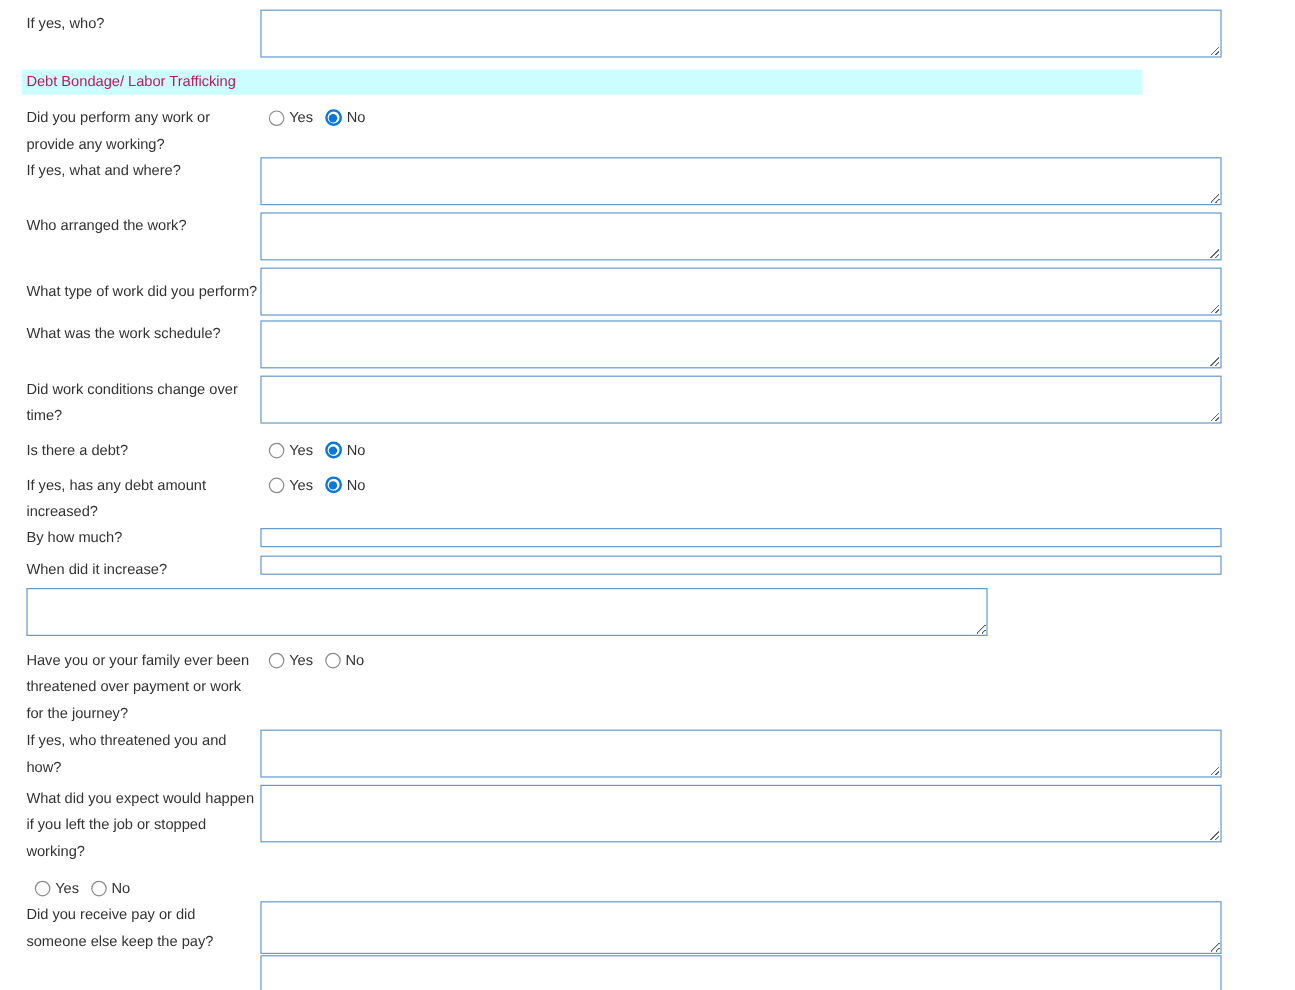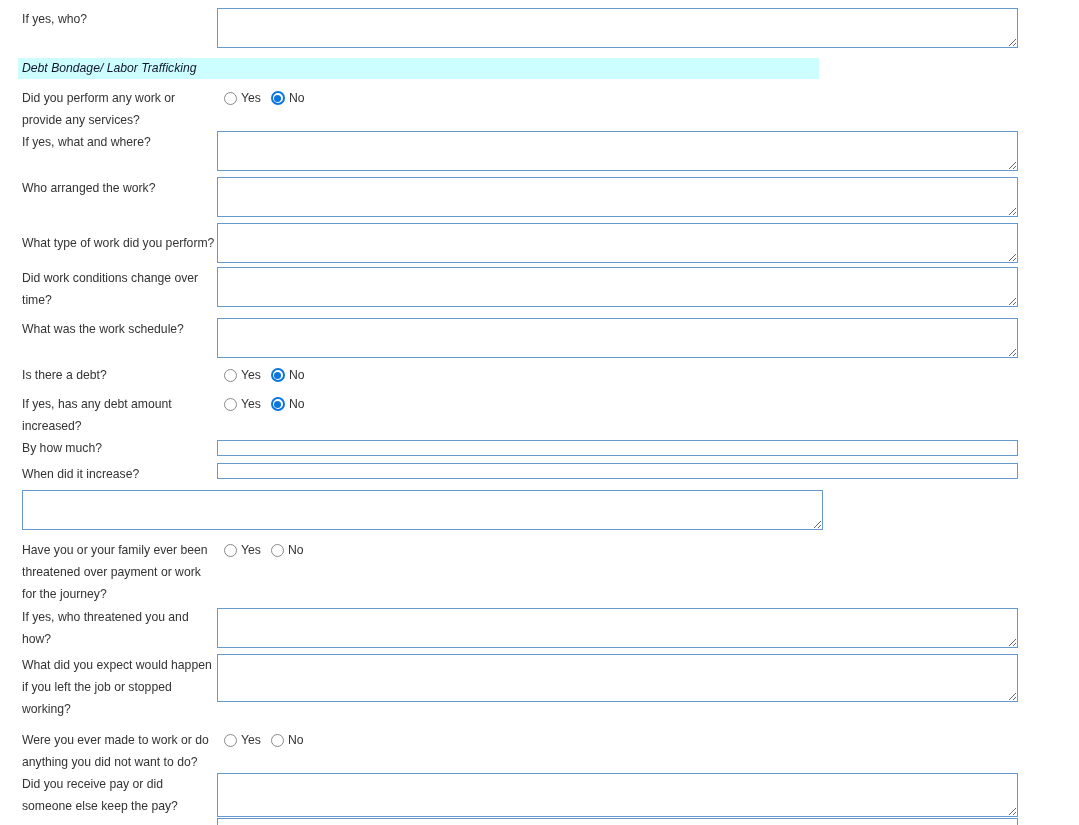--- a/index.html
+++ b/index.html
@@ -29,21 +29,21 @@
   }
   textarea.ta.h44{height:44px;}
   textarea.ta.h48{height:48px;}
   input.line{
     display:block;width:801px;height:16px;
     border:1px solid var(--field-border);background:#fff;
     font:inherit;margin:0;padding:0 3px;outline:none;
   }
   .section{
     height:21px;line-height:21px;background:var(--section-bg);
-    margin-left:-4px;padding-left:4px;width:801px;color:#0f172a;font-style:italic;
+    margin-left:-4px;padding-left:4px;width:934px;color:#be185d;
   }
   .radios{display:flex;align-items:center;height:22px;padding-left:7px;}
   .radio{
     width:13px;height:13px;border-radius:50%;background:#fff;
     border:1px solid var(--radio-unselected);display:inline-block;position:relative;
     flex:0 0 13px;
   }
   .radio.checked{border:2px solid var(--radio-selected);width:14px;height:14px;flex-basis:14px;}
   .radio.checked::after{
     content:"";position:absolute;left:1.5px;top:1.5px;right:1.5px;bottom:1.5px;
@@ -66,21 +66,21 @@
   <div class="row mb10">
     <div class="label">If yes, who?</div>
     <div class="control">
       <textarea class="ta" style=""></textarea>
     </div>
   </div>
 
   <div class="section mb8">Debt Bondage/ Labor Trafficking</div>
 
   <div class="row mb0">
-    <div class="label">Did you perform any work or provide any services?</div>
+    <div class="label">Did you perform any work or provide any working?</div>
     <div class="control">
       <div class="radios">
         <span class="radio"></span>
         <span class="rlabel first">Yes</span>
         <span class="radio checked"></span>
         <span class="rlabel">No</span>
       </div>
     </div>
   </div>
 
@@ -98,34 +98,34 @@
     </div>
   </div>
 
   <div class="row mb4">
     <div class="label">What type of work did you perform?</div>
     <div class="control">
       <textarea class="ta" style=""></textarea>
     </div>
   </div>
 
+  <div class="row mb6">
+    <div class="label">What was the work schedule?</div>
+    <div class="control">
+      <textarea class="ta" style=""></textarea>
+    </div>
+  </div>
+
   <div class="row mb7">
     <div class="label">Did work conditions change over time?</div>
     <div class="control">
       <textarea class="ta" style=""></textarea>
     </div>
   </div>
 
-  <div class="row mb6">
-    <div class="label">What was the work schedule?</div>
-    <div class="control">
-      <textarea class="ta" style=""></textarea>
-    </div>
-  </div>
-
   <div class="row mb7">
     <div class="label">Is there a debt?</div>
     <div class="control">
       <div class="radios">
         <span class="radio"></span>
         <span class="rlabel first">Yes</span>
         <span class="radio checked"></span>
         <span class="rlabel">No</span>
       </div>
     </div>
@@ -183,21 +183,20 @@
   </div>
 
   <div class="row mb9">
     <div class="label">What did you expect would happen if you left the job or stopped working?</div>
     <div class="control">
       <textarea class="ta h48" style=""></textarea>
     </div>
   </div>
 
   <div class="row mb0">
-    <div class="label">Were you ever made to work or do anything you did not want to do?</div>
     <div class="control">
       <div class="radios">
         <span class="radio"></span>
         <span class="rlabel first">Yes</span>
         <span class="radio"></span>
         <span class="rlabel">No</span>
       </div>
     </div>
   </div>
 

